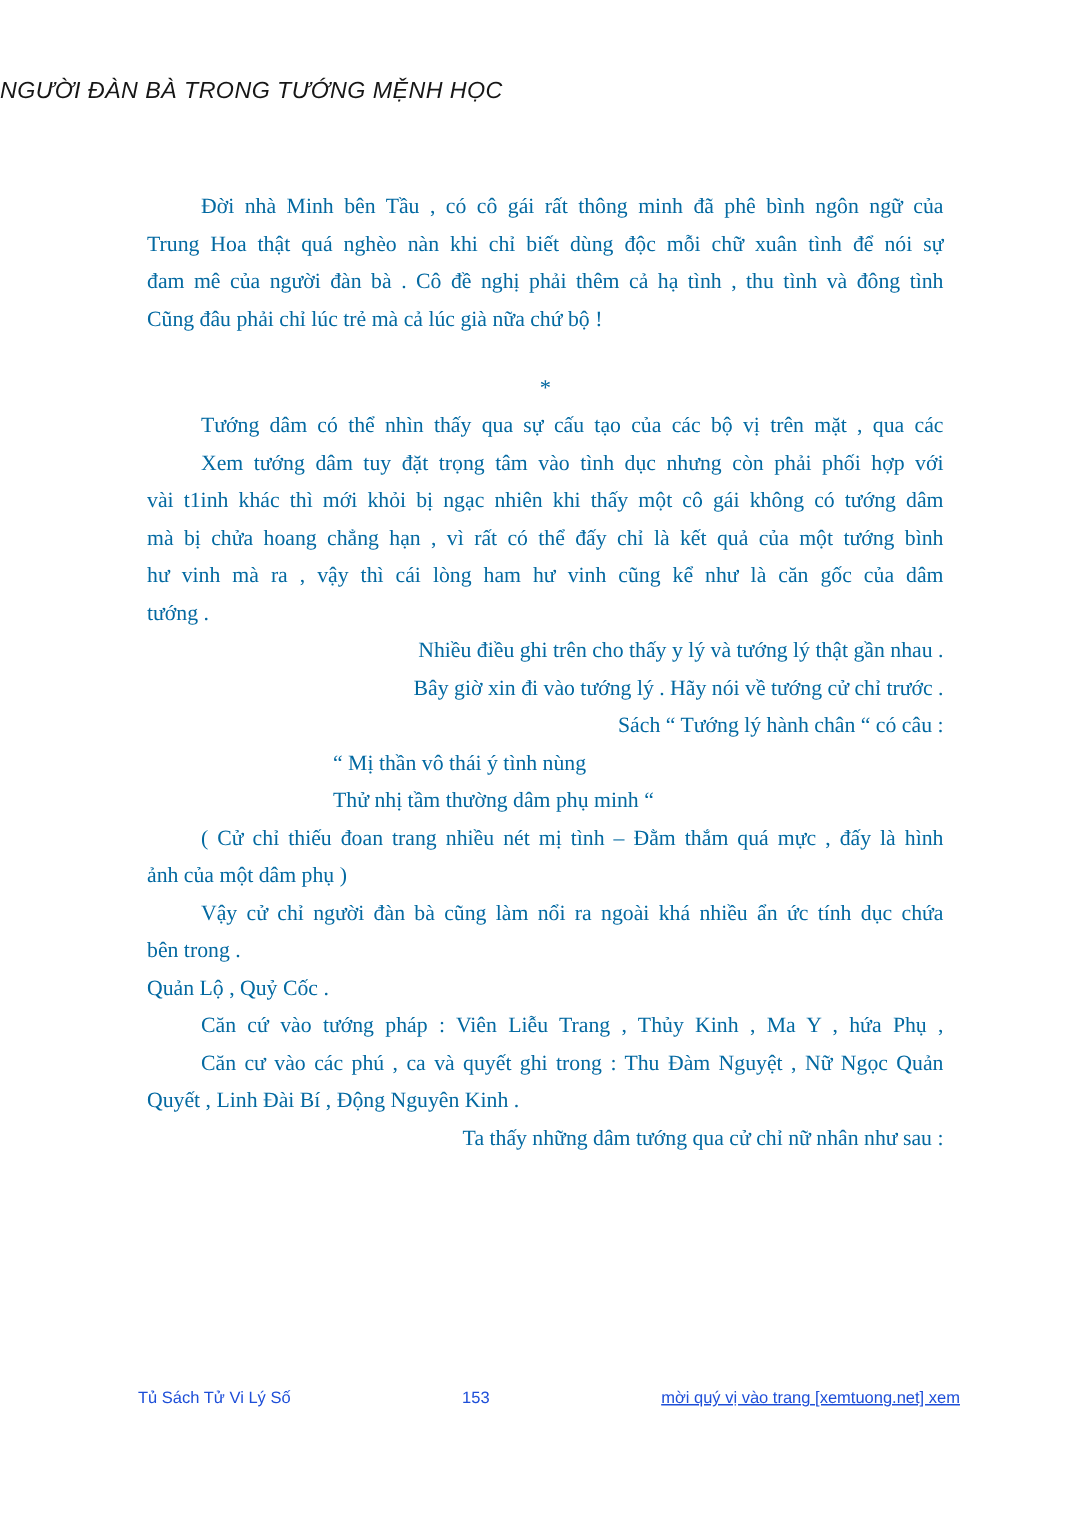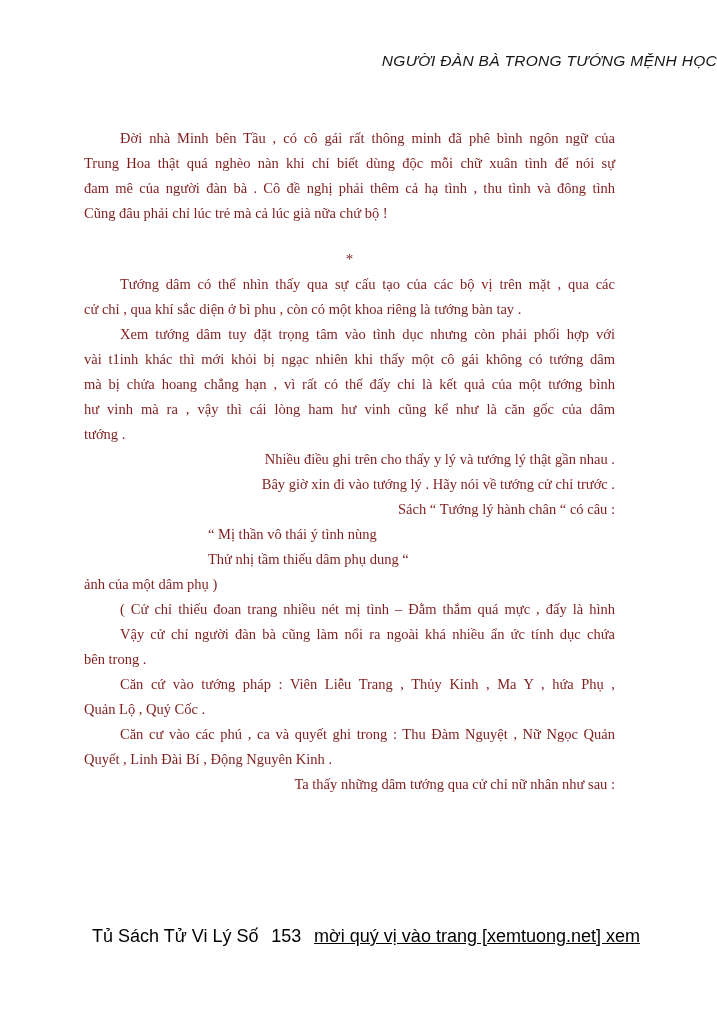--- a/index.html
+++ b/index.html
@@ -14,34 +14,34 @@
     background: #ffffff;
     color: #1a1a1a;
     overflow: hidden;
     font-family: "Liberation Serif", serif;
   }
   .page-header {
     position: absolute;
     top: 52px;
     left: 0;
     width: 717px;
-    text-align: right;
+    text-align: left;
     font-family: "Liberation Sans", sans-serif;
     font-style: italic;
     font-size: 15.5px;
     letter-spacing: 0.3px;
     color: #161616;
   }
   .doc-body {
     position: absolute;
     top: 126px;
-    left: 84px;
+    left: 98px;
     width: 531px;
     font-size: 14.5px;
-    color: #7f1d1d;
+    color: #0369a1;
   }
   .block { margin: 0; }
   .line {
     line-height: 25px;
     min-height: 25px;
     white-space: normal;
   }
   .line.first { text-indent: 36px; text-align: right; }
   .line.justify {
     text-align: justify;
@@ -67,22 +67,22 @@
   }
   .page-footer {
     position: absolute;
     top: 926px;
     left: 92px;
     width: 548px;
     display: flex;
     justify-content: space-between;
     align-items: center;
     font-family: "Liberation Sans", sans-serif;
-    font-size: 18px;
-    color: #000000;
+    font-size: 11px;
+    color: #1d4ed8;
   }
   .page-footer .footer-center { text-align: center; }
   .page-footer .footer-right { text-align: right; text-decoration: underline; }
 </style>
 </head>
 <body>
 
 <div class="page">
 
   <div class="page-header">NGƯỜI ĐÀN BÀ TRONG TƯỚNG MỆNH HỌC</div>
@@ -90,53 +90,52 @@
   <div class="doc-body">
       <div class="block paragraph">
         <div class="line first justify">Đời nhà Minh bên Tầu , có cô gái rất thông minh đã phê bình ngôn ngữ của</div>
         <div class="line justify">Trung Hoa thật quá nghèo nàn khi chỉ biết dùng độc mỗi chữ xuân tình để nói sự</div>
         <div class="line justify">đam mê của người đàn bà . Cô đề nghị phải thêm cả hạ tình , thu tình và đông tình</div>
         <div class="line">Cũng đâu phải chỉ lúc trẻ mà cả lúc già nữa chứ bộ !</div>
       </div>
       <div class="block separator">*</div>
       <div class="block paragraph">
         <div class="line first justify">Tướng dâm có thể nhìn thấy qua sự cấu tạo của các bộ vị trên mặt , qua các</div>
-        <div class="line">cử chỉ , qua khí sắc diện ở bì phu , còn có một khoa riêng là tướng bàn tay .</div>
       </div>
       <div class="block paragraph">
         <div class="line first justify">Xem tướng dâm tuy đặt trọng tâm vào tình dục nhưng còn phải phối hợp với</div>
         <div class="line justify">vài t1inh khác thì mới khỏi bị ngạc nhiên khi thấy một cô gái không có tướng dâm</div>
         <div class="line justify">mà bị chửa hoang chẳng hạn , vì rất có thể đấy chỉ là kết quả của một tướng bình</div>
         <div class="line justify">hư vinh mà ra , vậy thì cái lòng ham hư vinh cũng kể như là căn gốc của dâm</div>
         <div class="line">tướng .</div>
       </div>
       <div class="block paragraph">
         <div class="line first">Nhiều điều ghi trên cho thấy y lý và tướng lý thật gần nhau .</div>
       </div>
       <div class="block paragraph">
         <div class="line first">Bây giờ xin đi vào tướng lý . Hãy nói về tướng cử chỉ trước .</div>
       </div>
       <div class="block paragraph">
         <div class="line first">Sách “ Tướng lý hành chân “ có câu :</div>
       </div>
       <div class="block verse">
         <div class="line">“ Mị thần vô thái ý tình nùng</div>
-        <div class="line">Thử nhị tầm thiếu dâm phụ dung “</div>
+        <div class="line">Thử nhị tầm thường dâm phụ minh “</div>
       </div>
       <div class="block paragraph">
+        <div class="line first justify">( Cử chỉ thiếu đoan trang nhiều nét mị tình – Đằm thắm quá mực , đấy là hình</div>
         <div class="line">ảnh của một dâm phụ )</div>
-        <div class="line first justify">( Cử chỉ thiếu đoan trang nhiều nét mị tình – Đằm thắm quá mực , đấy là hình</div>
       </div>
       <div class="block paragraph">
         <div class="line first justify">Vậy cử chỉ người đàn bà cũng làm nổi ra ngoài khá nhiều ẩn ức tính dục chứa</div>
         <div class="line">bên trong .</div>
       </div>
       <div class="block paragraph">
+        <div class="line">Quản Lộ , Quỷ Cốc .</div>
         <div class="line first justify">Căn cứ vào tướng pháp : Viên Liễu Trang , Thủy Kinh , Ma Y , hứa Phụ ,</div>
-        <div class="line">Quản Lộ , Quỷ Cốc .</div>
       </div>
       <div class="block paragraph">
         <div class="line first justify">Căn cư vào các phú , ca và quyết ghi trong : Thu Đàm Nguyệt , Nữ Ngọc Quản</div>
         <div class="line">Quyết , Linh Đài Bí , Động Nguyên Kinh .</div>
       </div>
       <div class="block paragraph">
         <div class="line first">Ta thấy những dâm tướng qua cử chỉ nữ nhân như sau :</div>
       </div>
     </div>
 

